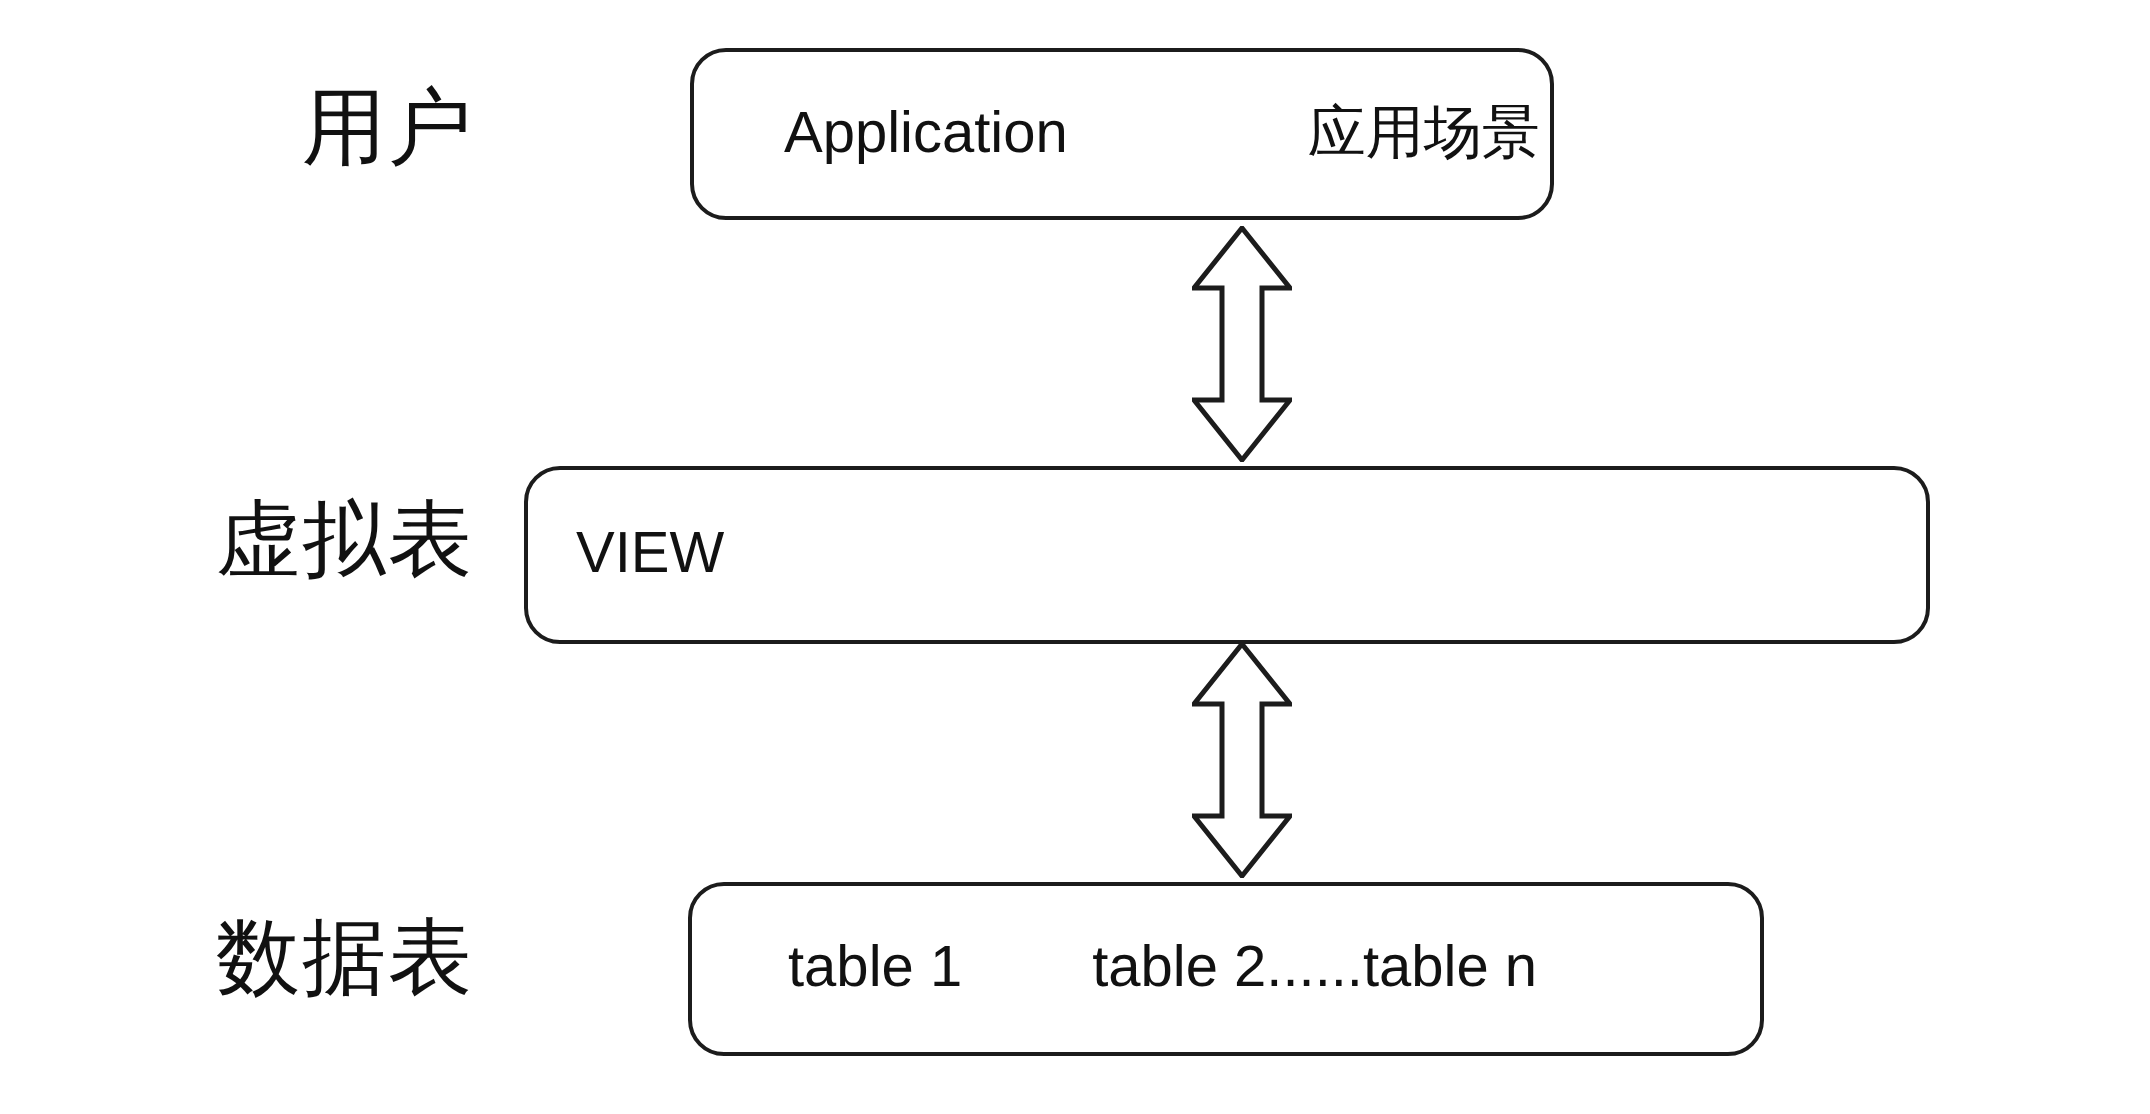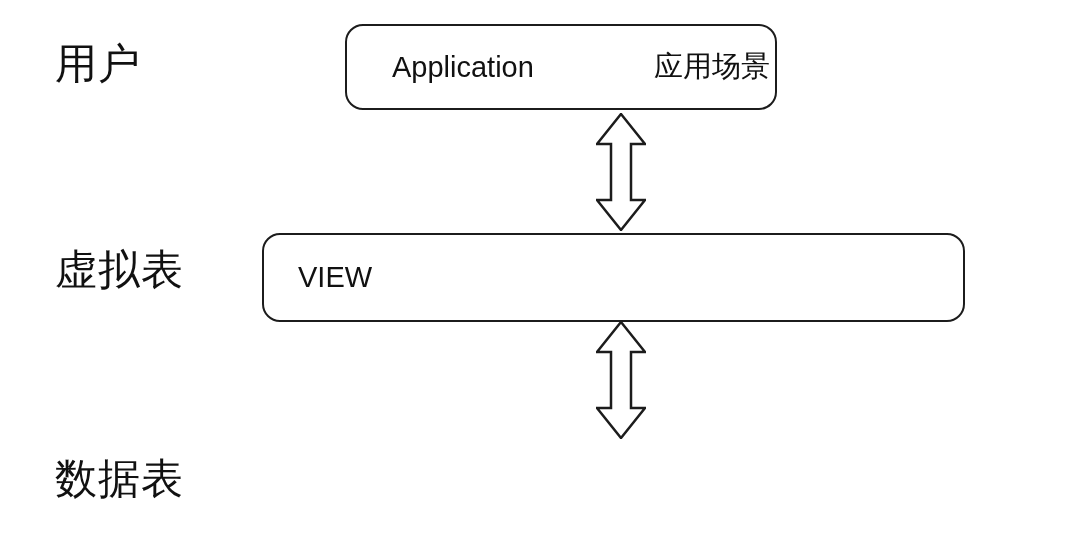--- a/index.html
+++ b/index.html
@@ -14,21 +14,21 @@
     width: 1075px;
     height: 557px;
     background: #ffffff;
     overflow: hidden;
     color: #111111;
   }
   .side-label {
     position: absolute;
     left: 55px;
     width: 182px;
-    text-align: left;
+    text-align: right;
     font-size: 42px;
     font-weight: 500;
     color: #111111;
     line-height: 1;
     letter-spacing: 1px;
     white-space: nowrap;
   }
   .side-label.row-1 { top: 43px; }
   .side-label.row-2 { top: 249px; }
   .side-label.row-3 { top: 458px; }
@@ -46,21 +46,21 @@
   }
   .box-top {
     left: 345px; top: 24px;
     width: 432px; height: 86px;
     padding-left: 45px;
     gap: 120px;
   }
   .box-mid {
     left: 262px; top: 233px;
     width: 703px; height: 89px;
-    padding-left: 34px;
+    padding-left: 24px;
     gap: 125px;
   }
   .box-bottom {
     left: 344px; top: 441px;
     width: 538px; height: 87px;
     padding-left: 48px;
     gap: 65px;
   }
 
   .arrow {
@@ -93,14 +93,18 @@
   <div class="box box-mid">
     <span>VIEW</span>
   </div>
 
   <svg class="arrow arrow-2" viewBox="0 0 50 118" aria-hidden="true">
     <polygon points="25,1 49,31 35,31 35,87 49,87 25,117 1,87 15,87 15,31 1,31" fill="#ffffff" stroke="#1c1c1c" stroke-width="2.5" stroke-linejoin="miter"></polygon>
   </svg>
 
   <div class="side-label row-3">数据表</div>
 
+  <div class="box box-bottom">
+    <span>table 1</span>
+    <span>table 2......table n</span>
+  </div>
 
 </div>
 
 </body></html>

